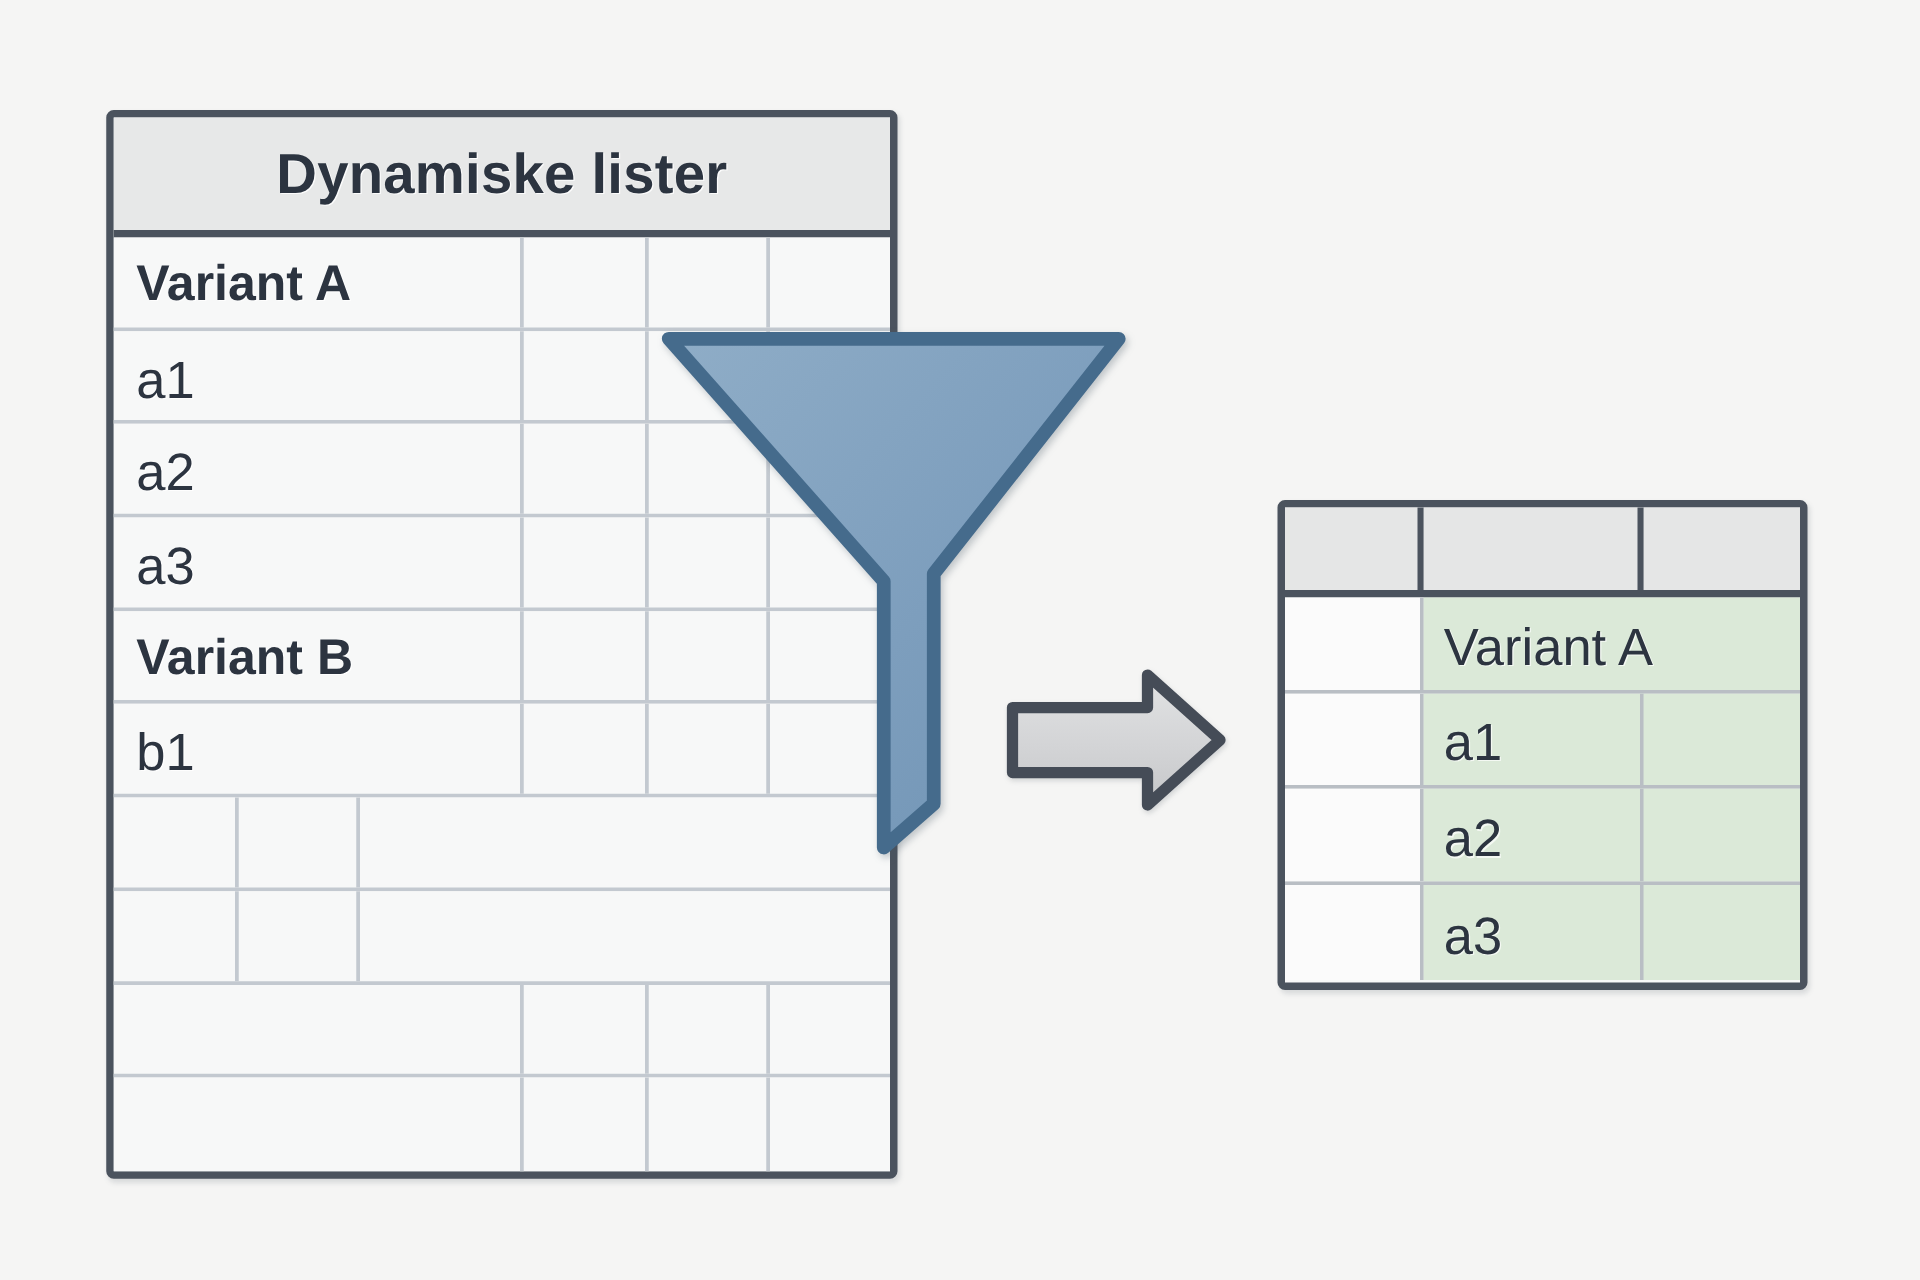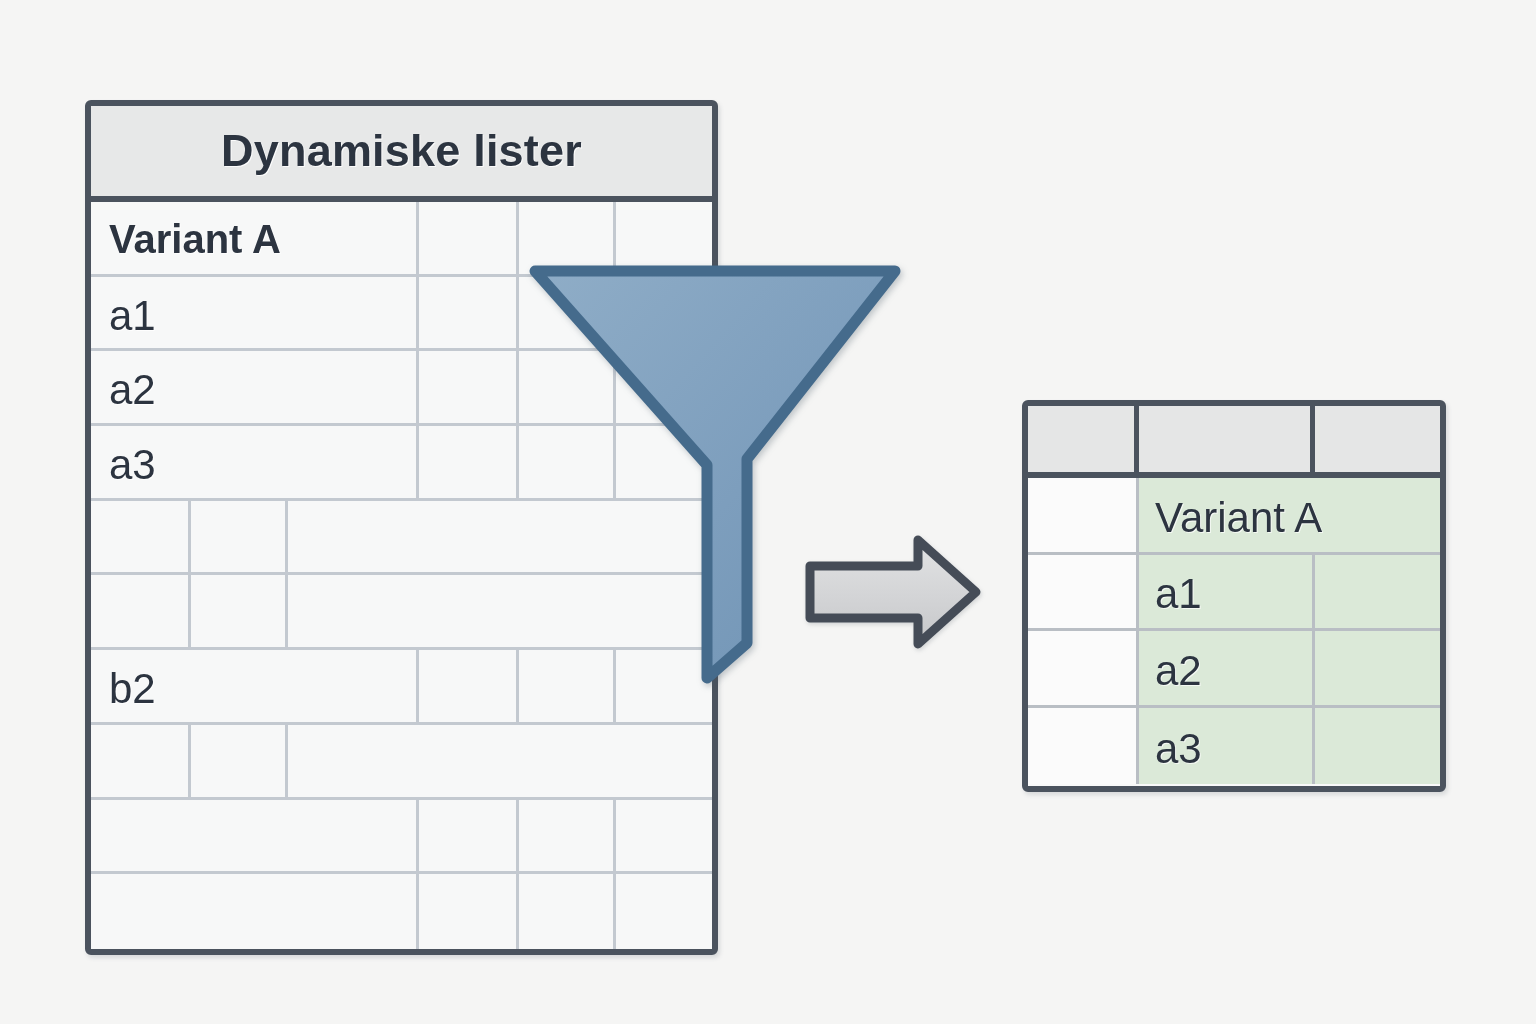--- a/index.html
+++ b/index.html
@@ -18,21 +18,21 @@
 
   .stage {
     position: absolute;
     inset: 0;
   }
 
   
   #source-table {
     position: absolute;
     left: 85px;
-    top: 100px;
+    top: 88px;
     width: 633px;
     height: 855px;
     border: 6px solid #4b535e;
     border-radius: 6px;
     background: #f7f8f8;
     box-sizing: border-box;
     box-shadow: 2px 3px 4px rgba(90,100,110,.18);
   }
   #source-table .title-row {
     height: 96px;
@@ -205,35 +205,38 @@
       <div class="srow">
         <div class="scell c1">
           <span class="label">a3</span>
         </div>
         <div class="scell c2"></div>
         <div class="scell c3"></div>
         <div class="scell c4"></div>
       </div>
 
       <div class="srow">
-        <div class="scell c2"></div>
-        <div class="scell c3"></div>
-        <div class="scell c4"></div>
-      </div>
-
-      <div class="srow">
-        <div class="scell c2"></div>
-        <div class="scell c3"></div>
-        <div class="scell c4"></div>
-      </div>
-
-      <div class="srow">
-        <div class="scell c1">
-          <span class="label">b2</span>
-        </div>
+        <div class="scell c1">
+          <span class="label bold">Variant B</span>
+        </div>
+        <div class="scell c2"></div>
+        <div class="scell c3"></div>
+        <div class="scell c4"></div>
+      </div>
+
+      <div class="srow">
+        <div class="scell c1">
+          <span class="label">b1</span>
+        </div>
+        <div class="scell c2"></div>
+        <div class="scell c3"></div>
+        <div class="scell c4"></div>
+      </div>
+
+      <div class="srow">
         <div class="scell c2"></div>
         <div class="scell c3"></div>
         <div class="scell c4"></div>
       </div>
 
       <div class="srow">
         <div class="scell c2"></div>
         <div class="scell c3"></div>
         <div class="scell c4"></div>
       </div>

